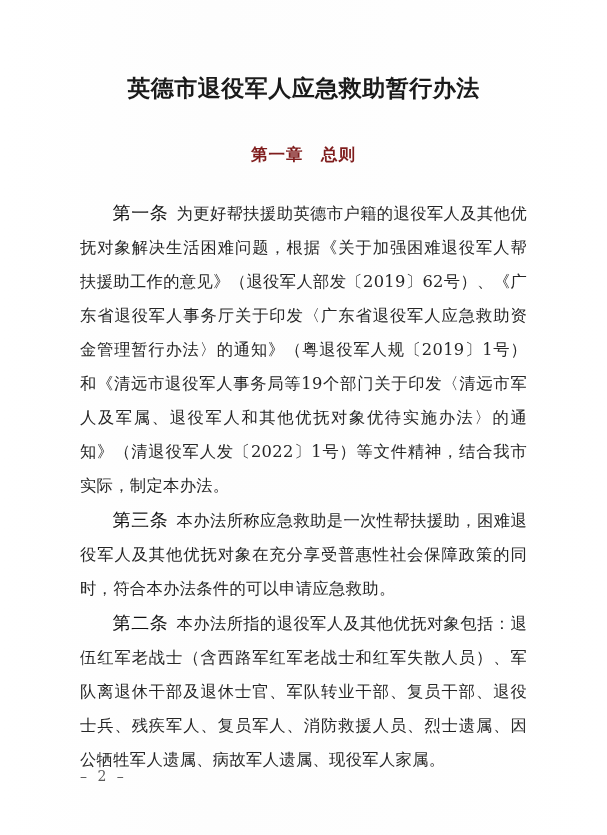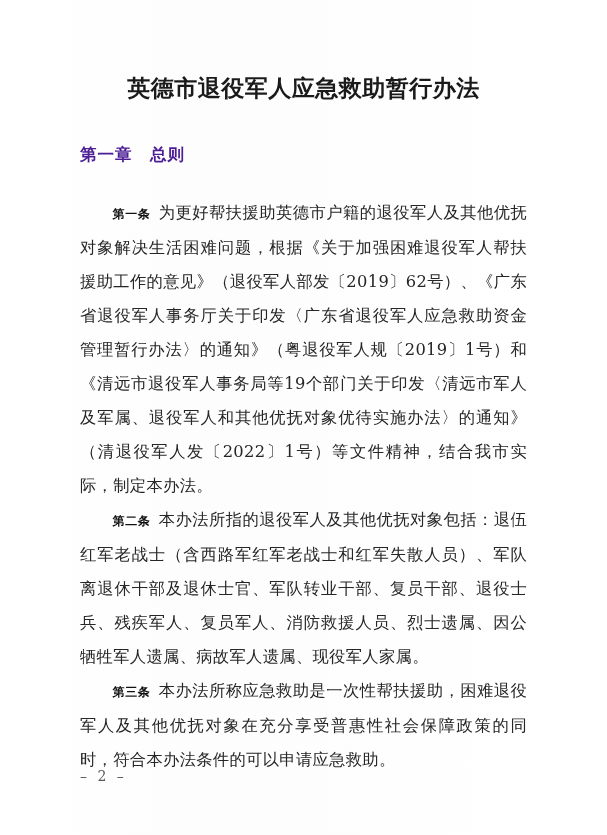--- a/index.html
+++ b/index.html
@@ -45,24 +45,25 @@
     font-size: 23px;
     letter-spacing: 0.5px;
     color: #1a1a1a;
     line-height: 1.35;
     white-space: nowrap;
   }
 
   .chapter-heading {
     margin: 0;
     padding-top: 40px;
+    text-align: center;
     font-family: "Liberation Sans", "DejaVu Sans", sans-serif;
     font-weight: 600;
     font-size: 16.5px;
-    color: #4c1d95;
+    color: #7f1d1d;
     letter-spacing: 1px;
     line-height: 1.4;
   }
 
   .body-block {
     padding-top: 30px;
   }
 
   .para {
     margin: 0;
@@ -75,22 +76,22 @@
     letter-spacing: 0.02em;
     font-family: "DejaVu Serif", "Liberation Serif", serif;
   }
 
   .para + .para {
     margin-top: 0;
   }
 
   .art-label {
     font-family: "Liberation Sans", "DejaVu Sans", sans-serif;
-    font-weight: 700;
-    font-size: 12px;
+    font-weight: 400;
+    font-size: 18px;
     color: #111111;
     letter-spacing: 0.5px;
   }
 
   .art-sep {
     display: inline-block;
     width: 0.5em;
   }
 
   .page-number {
@@ -116,24 +117,24 @@
 
     <h2 class="chapter-heading">第一章　总则</h2>
 
     <div class="body-block">
 
       <p class="para">
         <span class="art-label">第一条</span><span class="art-sep"></span><span>为更好帮扶援助英德市户籍的退役军人及其他优抚对象解决生活困难问题，根据《关于加强困难退役军人帮扶援助工作的意见》（退役军人部发〔2019〕62号）、《广东省退役军人事务厅关于印发〈广东省退役军人应急救助资金管理暂行办法〉的通知》（粤退役军人规〔2019〕1号）和《清远市退役军人事务局等19个部门关于印发〈清远市军人及军属、退役军人和其他优抚对象优待实施办法〉的通知》（清退役军人发〔2022〕1号）等文件精神，结合我市实际，制定本办法。</span>
       </p>
 
       <p class="para">
-        <span class="art-label">第二条</span><span class="art-sep"></span><span>本办法所指的退役军人及其他优抚对象包括：退伍红军老战士（含西路军红军老战士和红军失散人员）、军队离退休干部及退休士官、军队转业干部、复员干部、退役士兵、残疾军人、复员军人、消防救援人员、烈士遗属、因公牺牲军人遗属、病故军人遗属、现役军人家属。</span>
+        <span class="art-label">第三条</span><span class="art-sep"></span><span>本办法所称应急救助是一次性帮扶援助，困难退役军人及其他优抚对象在充分享受普惠性社会保障政策的同时，符合本办法条件的可以申请应急救助。</span>
       </p>
 
       <p class="para">
-        <span class="art-label">第三条</span><span class="art-sep"></span><span>本办法所称应急救助是一次性帮扶援助，困难退役军人及其他优抚对象在充分享受普惠性社会保障政策的同时，符合本办法条件的可以申请应急救助。</span>
+        <span class="art-label">第二条</span><span class="art-sep"></span><span>本办法所指的退役军人及其他优抚对象包括：退伍红军老战士（含西路军红军老战士和红军失散人员）、军队离退休干部及退休士官、军队转业干部、复员干部、退役士兵、残疾军人、复员军人、消防救援人员、烈士遗属、因公牺牲军人遗属、病故军人遗属、现役军人家属。</span>
       </p>
 
     </div>
   </div>
 
   <div class="page-number">– 2 –</div>
 </div>
 
 </body></html>

